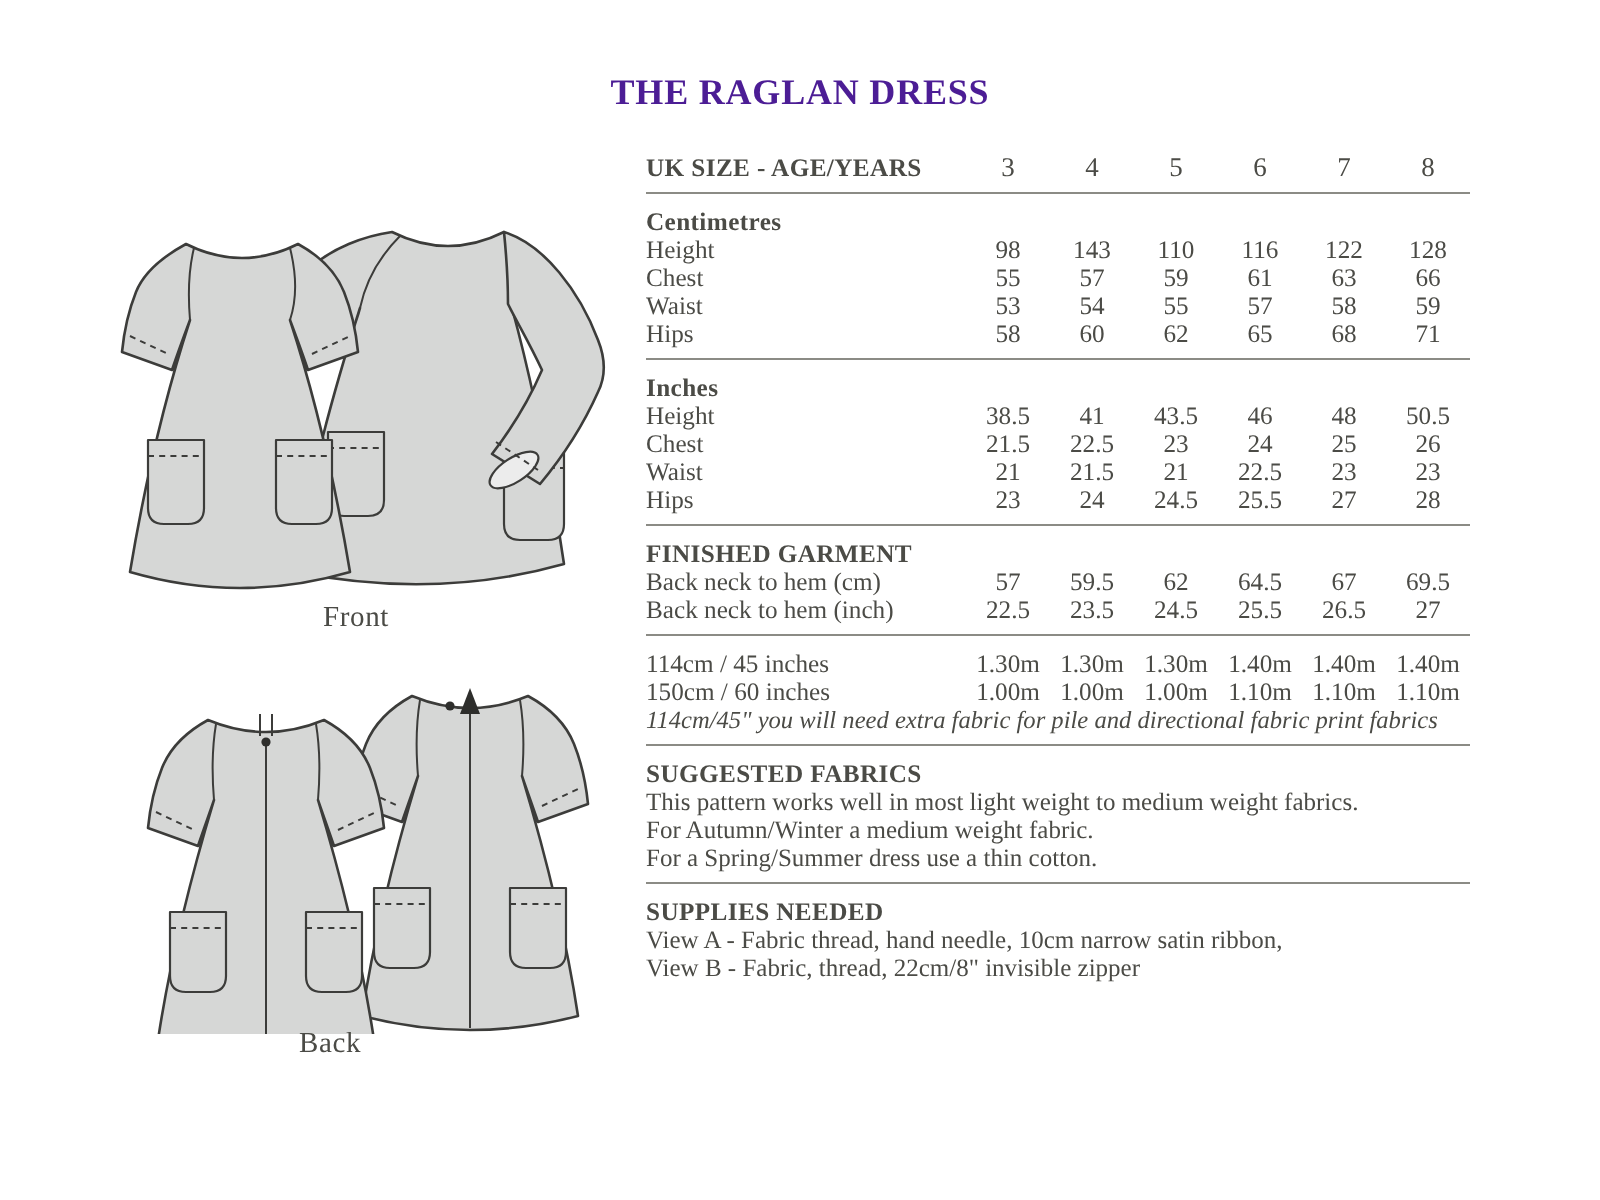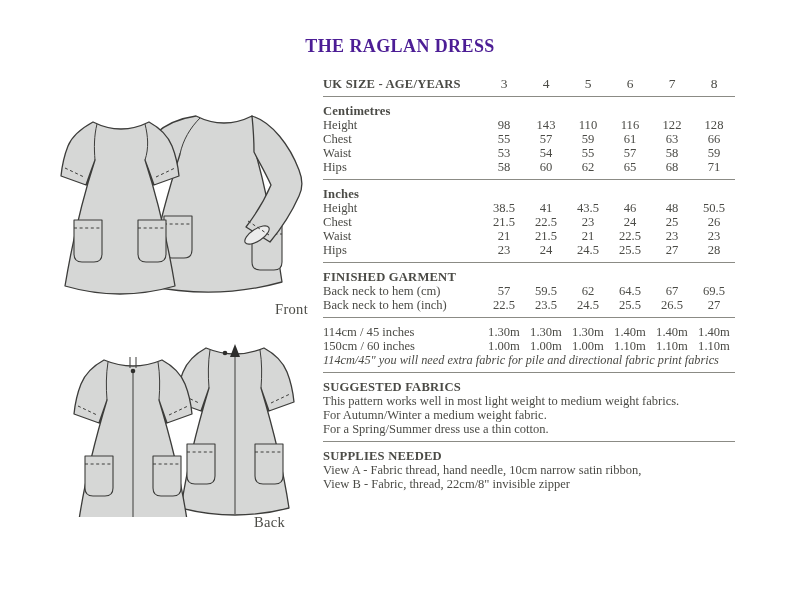--- a/index.html
+++ b/index.html
@@ -11,21 +11,21 @@
   .title {
     position:absolute; top:36px; left:0; width:800px; margin:0;
     text-align:center; font-size:18px; font-weight:bold;
     letter-spacing:0.4px; color:#4c1d95;
   }
   
   .illus-svg { position:absolute; }
   .svg-front { left:48px; top:88px; }
   .svg-back  { left:45px; top:332px; }
   .illus-label {
-    position:absolute; text-align:right; font-size:14.5px;
+    position:absolute; text-align:center; font-size:14.5px;
     letter-spacing:0.3px; color:#4b4b46;
   }
   .front-label { left:48px; top:301px; width:260px; }
   .back-label  { left:45px; top:514px; width:240px; }
   .dress { fill:#d6d7d6; stroke:#3c3c3a; stroke-width:1.3; stroke-linejoin:round; }
   .seam  { fill:none; stroke:#3c3c3a; stroke-width:1; }
   .dash  { fill:none; stroke:#3c3c3a; stroke-width:1; stroke-dasharray:3 2.6; }
   .pocket{ fill:#d6d7d6; stroke:#3c3c3a; stroke-width:1.1; stroke-linejoin:round; }
   .cuff  { fill:#ececec; stroke:#3c3c3a; stroke-width:1.1; }
   .mark  { fill:#2e2e2c; stroke:none; }

